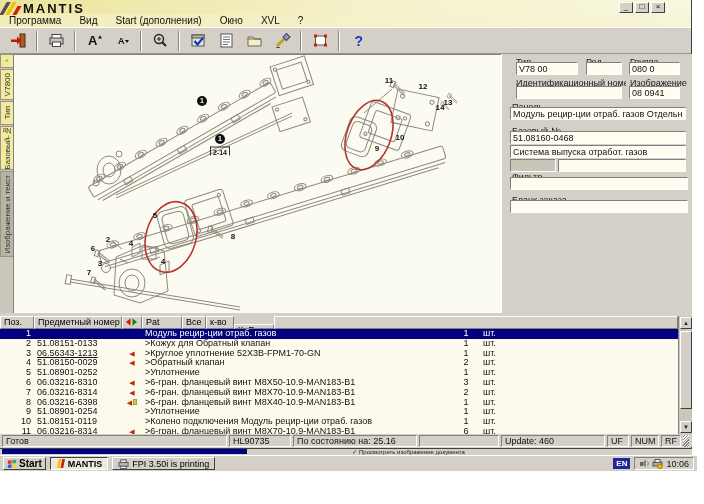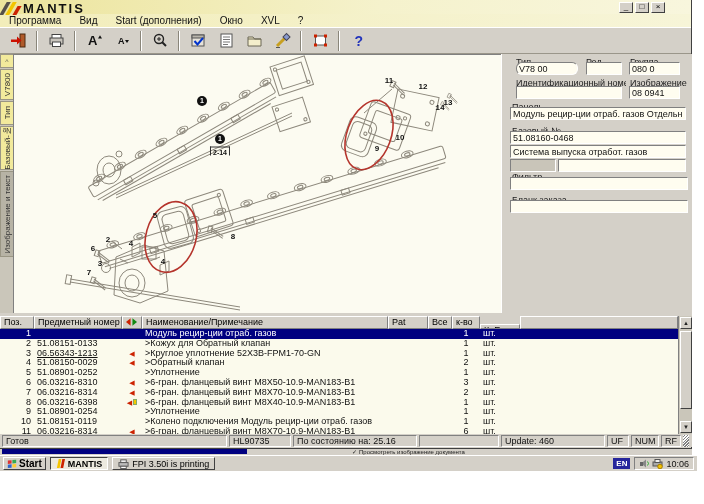--- a/index.html
+++ b/index.html
@@ -392,21 +392,21 @@
             <div class="co plain" style="left: 409px; top: 31px;">12</div>
             <div class="co plain" style="left: 434px; top: 47px;">13</div>
             <div class="co plain" style="left: 426px; top: 52px; font-family: Liberation Mono, monospace;">14</div>
           </div>
       </div>
 
       <div class="rightpanel">
         <span class="rp-label" style="left:14px;top:3px">Тип</span>
         <span class="rp-label" style="left:84px;top:3px">Ред</span>
         <span class="rp-label" style="left:128px;top:3px">Группа</span>
-        <input class="fld" style="left: 14px; top: 8px; width: 62px; border-radius: 6px;" value="V78 00">
+        <input class="fld" style="left: 14px; top: 8px; width: 62px;" value="V78 00">
         <input class="fld" style="left: 84px; top: 8px; width: 36px;" value="">
         <input class="fld" style="left: 127px; top: 8px; width: 51px;" value="080 0">
 
         <span class="rp-label" style="left:14px;top:24px;width:110px">Идентификационный номер ав</span>
         <span class="rp-label" style="left:128px;top:24px">Изображение</span>
         <input class="fld" style="left: 14px; top: 32px; width: 106px;" value="">
         <input class="fld" style="left: 127px; top: 32px; width: 51px;" value="08 0941">
 
         <span class="rp-label" style="left:10px;top:48px">Панель</span>
         <input class="fld" style="left: 8px; top: 53px; width: 176px;" value="Модуль рецир-ции отраб. газов Отдельные дет">
@@ -426,21 +426,20 @@
     </div>
 
     <div class="table">
       <div class="thead">
           <div class="th" style="width: 34px;">Поз.</div>
           <div class="th" style="width: 88px;">Предметный номер</div>
           <div class="th" style="width: 20px;"><span class="hdr-arrows"><svg viewBox="0 0 12 8">
                 <path d="M5 0L0 4l5 4z" fill="#cc2200"></path>
                 <path d="M7 0l5 4-5 4z" fill="#118811"></path>
               </svg></span></div>
-          <div class="th" style="width: 246px;">Наименование/Примечание</div>
           <div class="th" style="width: 40px;">Pat</div>
           <div class="th" style="width: 24px;">Все</div>
           <div class="th" style="width: 28px;">к-во</div>
           <div class="th" style="width: 40px; margin-top: 8px;">КоЕд</div>
           <div class="th fill"></div>
         </div>
       <div class="tbody">
           <div class="trow sel">
             <div class="td r" style="width: 34px;">1</div>
             <div class="td" style="width: 88px; margin-top: 46px;">51.08100-7136</div>

